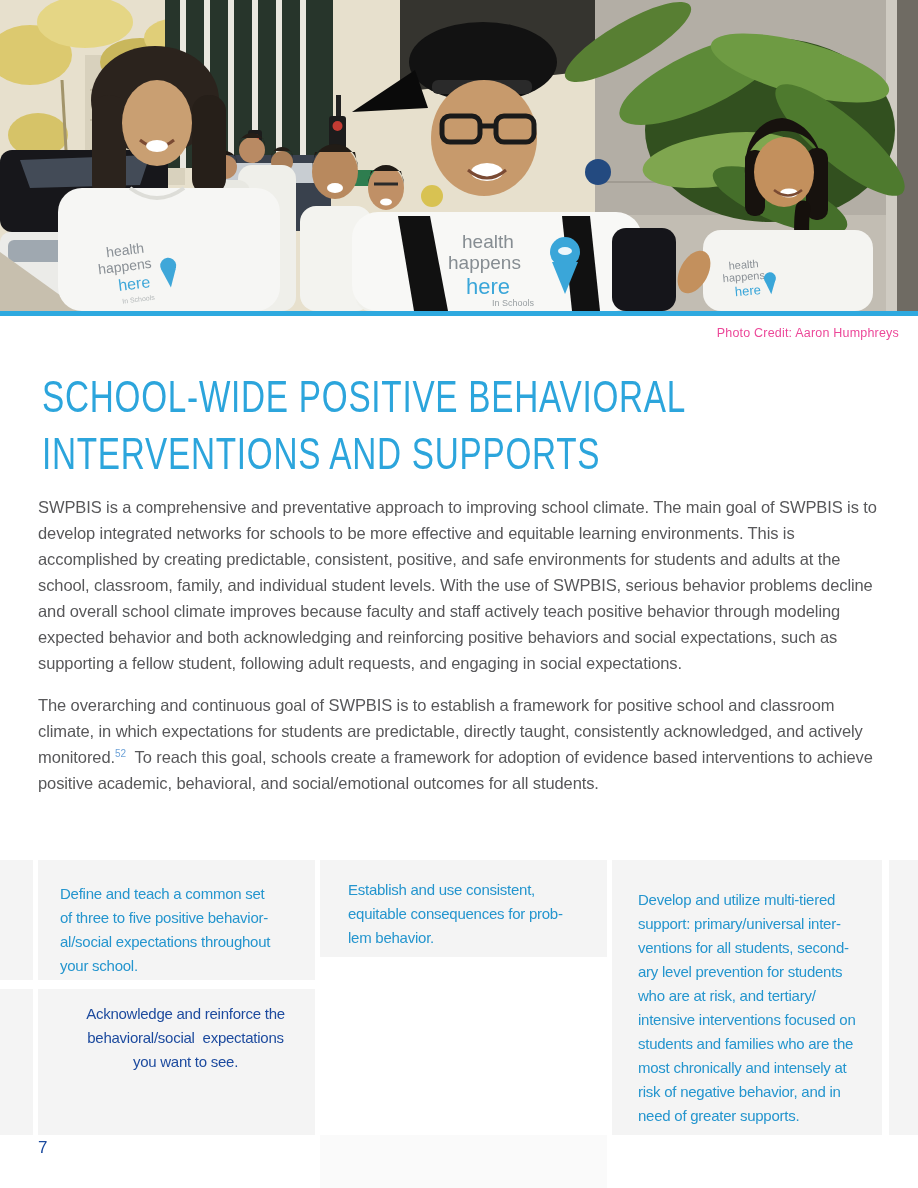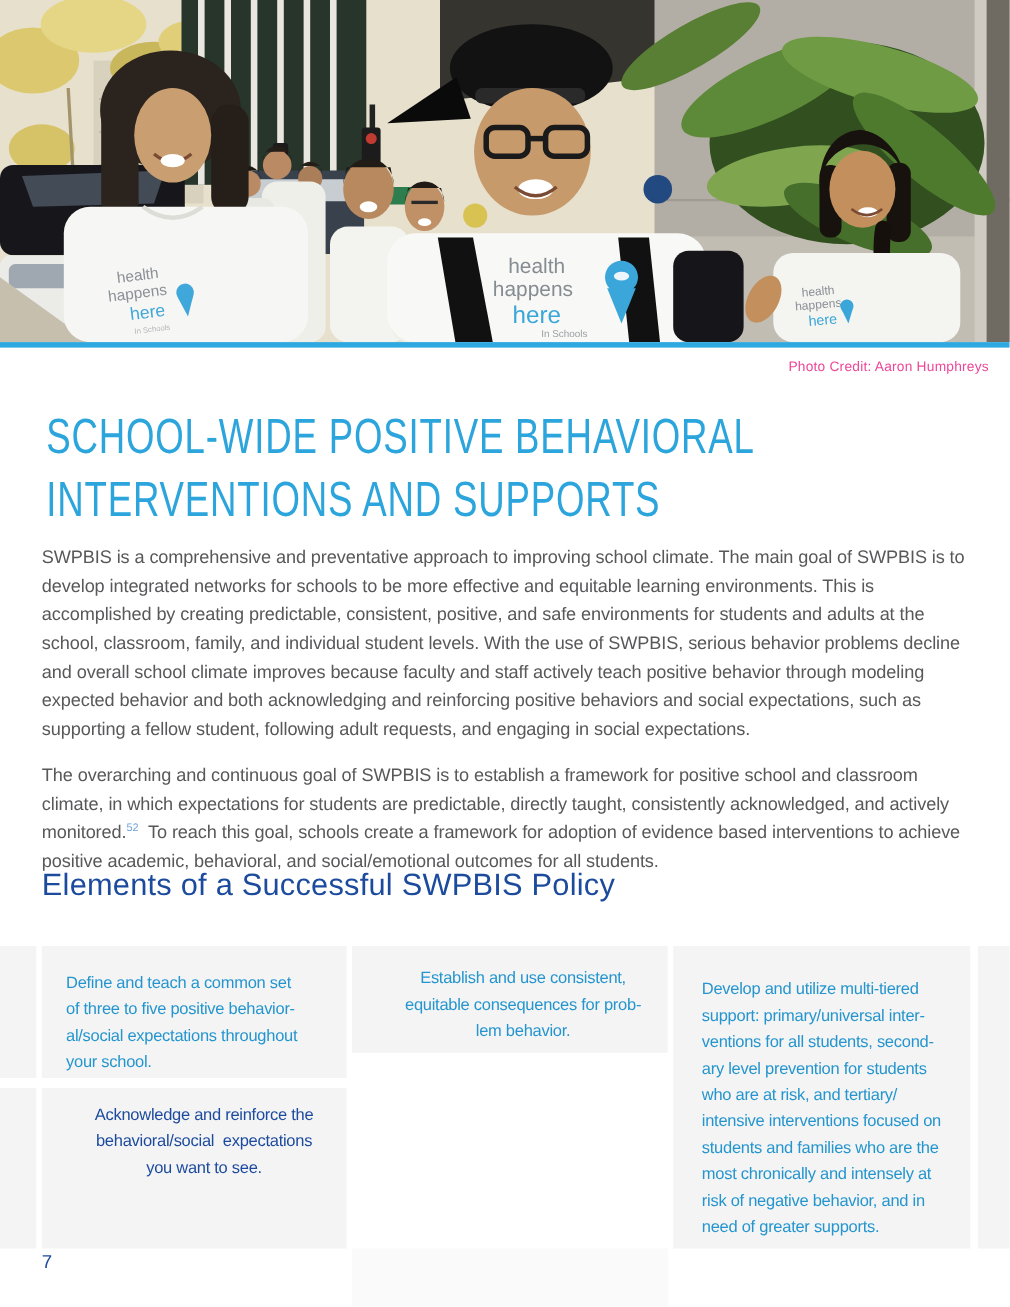--- a/index.html
+++ b/index.html
@@ -206,41 +206,40 @@
 
   <div class="credit">Photo Credit: Aaron Humphreys</div>
 
   <h1 class="title" style="margin:4px"><span>SCHOOL-WIDE POSITIVE BEHAVIORAL</span><br><span>INTERVENTIONS AND SUPPORTS</span></h1>
 
   <div class="intro">
     <p>SWPBIS is a comprehensive and preventative approach to improving school climate. The main goal of SWPBIS is to develop integrated networks for schools to be more effective and equitable learning environments. This is accomplished by creating predictable, consistent, positive, and safe environments for students and adults at the school, classroom, family, and individual student levels. With the use of SWPBIS, serious behavior problems decline and overall school climate improves because faculty and staff actively teach positive behavior through modeling expected behavior and both acknowledging and reinforcing positive behaviors and social expectations, such as supporting a fellow student, following adult requests, and engaging in social expectations.</p>
     <p><span>The overarching and continuous goal of SWPBIS is to establish a framework for positive school and classroom climate, in which expectations for students are predictable, directly taught, consistently acknowledged, and actively monitored.</span><sup class="fn">52</sup><span>&nbsp; To reach this goal, schools create a framework for adoption of evidence based interventions to achieve positive academic, behavioral, and social/emotional outcomes for all students.</span></p>
   </div>
 
-  <h2 class="h2" style="margin:0">Elements of a Successful SWPBIS Policy</h2>
 
   <div class="grid">
 
     <div class="cell" style="left:0;top:0;width:33px;height:120px;"></div>
     <div class="cell" style="left:0;top:129px;width:33px;height:146px;"></div>
     <div class="cell" style="left:889px;top:0;width:29px;height:275px;"></div>
 
     <div class="cell" style="left:38px;top:0;width:277px;height:120px;">
       <div class="cell-text tone-light" style="padding:22px 4px 0 22px;">Define and teach a common set
 of three to five positive behavior-
 al/social expectations throughout
 your school.</div>
     </div>
     <div class="cell" style="left:38px;top:129px;width:277px;height:146px;">
       <div class="cell-text tone-dark" style="padding:13px 4px 0 22px;text-align:center;">Acknowledge and reinforce the
 behavioral/social&nbsp; expectations
 you want to see.</div>
     </div>
 
-    <div class="cell" style="left:320px;top:0;width:287px;height:97px;text-align:center;">
+    <div class="cell" style="left:320px;top:0;width:287px;height:97px;">
       <div class="cell-text tone-light" style="padding:18px 4px 0 28px;">Establish and use consistent,
 equitable consequences for prob-
 lem behavior.</div>
     </div>
     <div class="cell lighter" style="left:320px;top:275px;width:287px;height:53px;"></div>
 
     <div class="cell" style="left:612px;top:0;width:270px;height:275px;">
       <div class="cell-text tone-light" style="padding:28px 2px 0 26px;">Develop and utilize multi-tiered
 support: primary/universal inter-
 ventions for all students, second-

